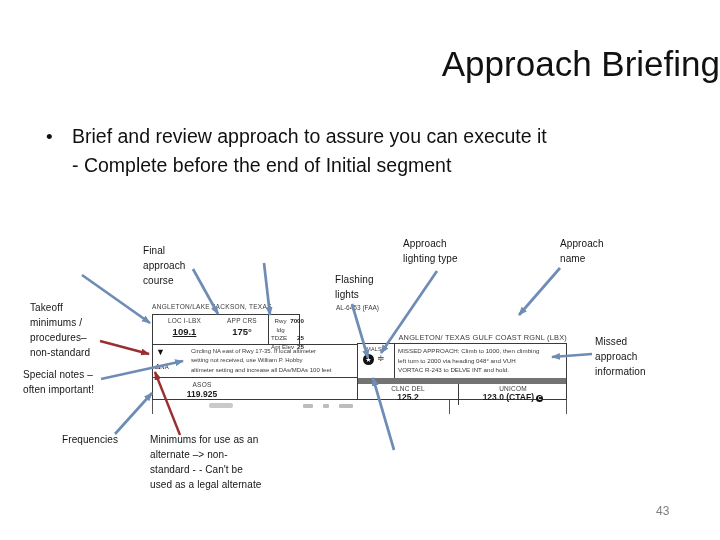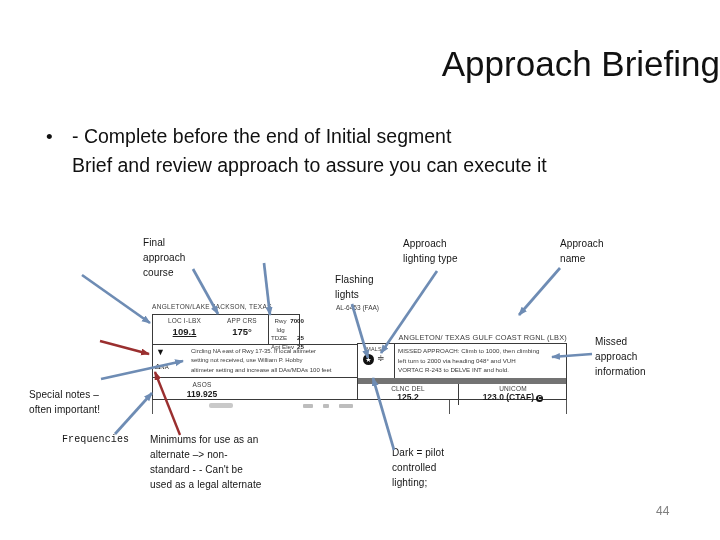--- a/index.html
+++ b/index.html
@@ -80,44 +80,45 @@
 </head>
 <body>
 
 <div class="slide">
 
   <div class="slide-title">Approach Briefing</div>
 
   <div class="bullets">
     <span class="bullet-glyph">•</span>
     <div class="bullet-text">
+      <div>Brief and review approach to assure you can execute it</div>
       <div>- Complete before the end of Initial segment</div>
-      <div>Brief and review approach to assure you can execute it</div>
     </div>
   </div>
 
-  <div class="callout" style="left:143px;top:235px;">Final
+  <div class="callout" style="left:143px;top:243px;">Final
 approach
 course</div>
   <div class="callout" style="left:403px;top:236px;">Approach
 lighting type</div>
   <div class="callout" style="left:560px;top:236px;">Approach
 name</div>
   <div class="callout" style="left:335px;top:272px;">Flashing
 lights</div>
-  <div class="callout" style="left:29px;top:367px;margin-top:20px;">Special notes –
+  <div class="callout" style="left:30px;top:300px;">Takeoff
+minimums /
+procedures–
+non-standard</div>
+  <div class="callout" style="left:23px;top:367px;">Special notes –
 often important!</div>
-  <div class="callout" style="left:62px;top:432px;font-family:Liberation Mono, monospace;">Frequencies</div>
+  <div class="callout" style="left:62px;top:432px;">Frequencies</div>
   <div class="callout" style="left:150px;top:432px;">Minimums for use as an
 alternate –&gt; non-
 standard - - Can't be
 used as a legal alternate</div>
-  <div class="callout" style="left:392px;top:445px;">Dark = pilot
-controlled
-lighting;</div>
   <div class="callout" style="left:595px;top:334px;">Missed
 approach
 information</div>
 
   <div class="chart">
     <div class="hdr-left">ANGLETON/LAKE JACKSON, TEXAS</div>
     <div class="hdr-right">AL-6453 (FAA)</div>
     <div class="proc-subtitle">ANGLETON/ TEXAS GULF COAST RGNL (LBX)</div>
 
     <div class="box toprow">
@@ -209,14 +210,14 @@
     <line x1="437" y1="271" x2="381" y2="353" stroke="#6e8cb4" stroke-width="2.7" marker-end="url(#arrow-blue)"></line>
     <line x1="560" y1="268" x2="519" y2="315" stroke="#6e8cb4" stroke-width="2.7" marker-end="url(#arrow-blue)"></line>
     <line x1="592" y1="354" x2="552" y2="357" stroke="#6e8cb4" stroke-width="2.7" marker-end="url(#arrow-blue)"></line>
     <line x1="101" y1="379" x2="183" y2="361" stroke="#6e8cb4" stroke-width="2.7" marker-end="url(#arrow-blue)"></line>
     <line x1="115" y1="434" x2="152" y2="393" stroke="#6e8cb4" stroke-width="2.7" marker-end="url(#arrow-blue)"></line>
     <line x1="394" y1="450" x2="373" y2="378" stroke="#6e8cb4" stroke-width="2.7" marker-end="url(#arrow-blue)"></line>
     <line x1="100" y1="341" x2="149" y2="354" stroke="#9a2f2f" stroke-width="2.4" marker-end="url(#arrow-red)"></line>
     <line x1="180" y1="435" x2="155" y2="372" stroke="#9a2f2f" stroke-width="2.4" marker-end="url(#arrow-red)"></line>
   </svg>
 
-  <div class="page-number">44</div>
+  <div class="page-number">43</div>
 </div>
 
 </body></html>

